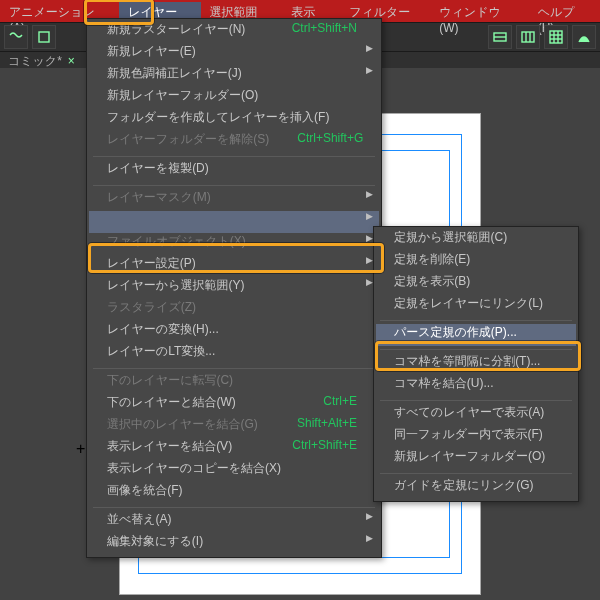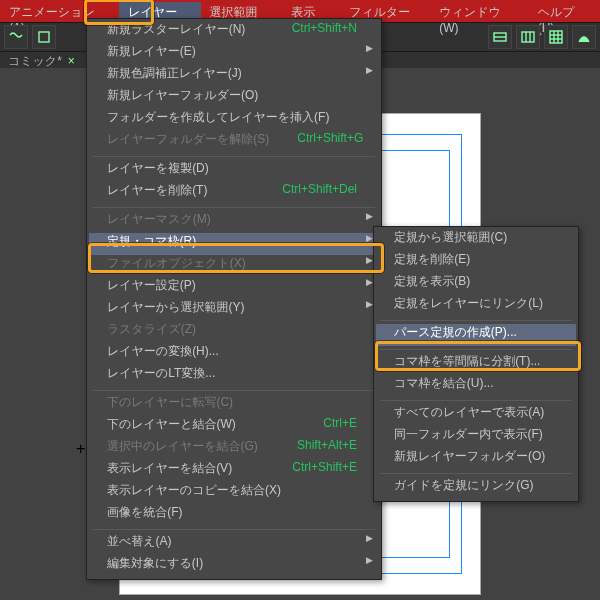--- a/index.html
+++ b/index.html
@@ -126,31 +126,26 @@
       <span class="lbl">フォルダーを作成してレイヤーを挿入(F)</span>
     </div>
     <div class="item disabled">
       <span class="lbl">レイヤーフォルダーを解除(S)</span>
       <span class="short">Ctrl+Shift+G</span>
     </div>
     <div class="sep"></div>
     <div class="item">
       <span class="lbl">レイヤーを複製(D)</span>
     </div>
-    <div class="item">
-      <span class="lbl">レイヤーを削除(T)</span>
-      <span class="short">Ctrl+Shift+Del</span>
-    </div>
     <div class="sep"></div>
     <div class="item disabled">
       <span class="lbl">レイヤーマスク(M)</span>
       <span class="arrow">▶</span>
     </div>
     <div class="item hover">
-      <span class="lbl">定規・コマ枠(R)</span>
       <span class="arrow">▶</span>
     </div>
     <div class="item disabled">
       <span class="lbl">ファイルオブジェクト(X)</span>
       <span class="arrow">▶</span>
     </div>
     <div class="item">
       <span class="lbl">レイヤー設定(P)</span>
       <span class="arrow">▶</span>
     </div>

